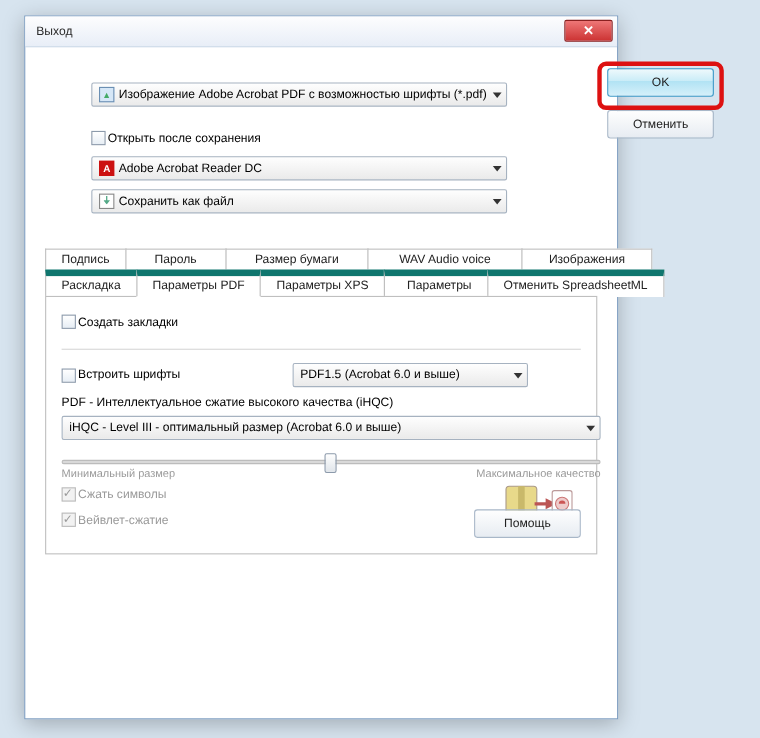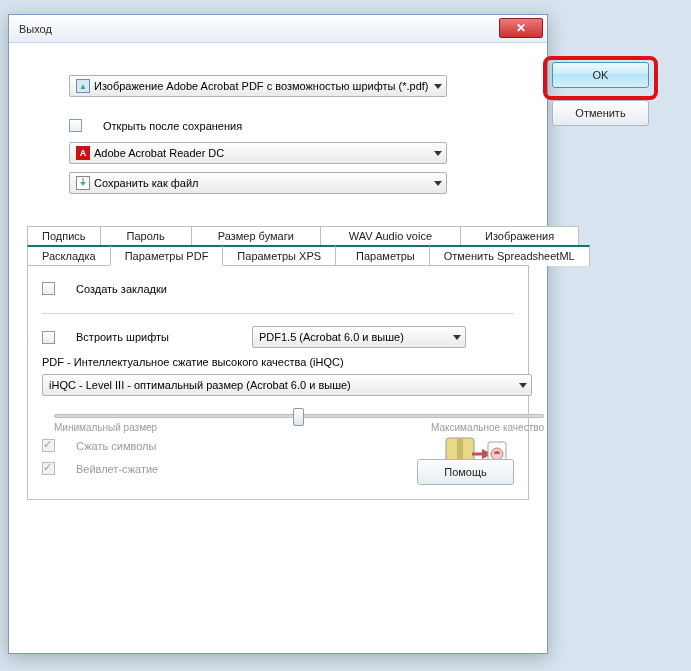--- a/index.html
+++ b/index.html
@@ -5,21 +5,21 @@
   * { box-sizing: border-box; }
   body {
     margin: 0; padding: 0;
     font-family: "Segoe UI", Tahoma, sans-serif;
     font-size: 11px;
     background: #d7e4ef;
     width: 691px; height: 671px;
     position: relative;
   }
   .window {
-    position: absolute; top: 14px; left: 8px;
+    position: absolute; top: 14px; left: 22px;
     width: 540px; height: 640px;
     background: #fff;
     border: 1px solid #7a9bbf;
     box-shadow: 0 4px 18px rgba(0,0,0,.25);
   }
   .titlebar {
     height: 28px;
     background: linear-gradient(#fdfdfe,#e8eef7);
     border-bottom: 1px solid #c9d6e6;
     display: flex; align-items: center;
@@ -72,21 +72,21 @@
     padding:0 4px 0 6px;
     font-size:11px;
   }
   .combo .arrow, .combo-wide .arrow {
     margin-left:auto;
     width:0;height:0;
     border-left:4px solid transparent;
     border-right:4px solid transparent;
     border-top:5px solid #333;
   }
-  .row { display:flex; align-items:center; gap:21px; margin-bottom:10px; }
+  .row { display:flex; align-items:center; gap:2px; margin-bottom:10px; }
   .icon-pdf {
     width:14px;height:14px;
     background:#d6e7f7;
     border:1px solid #6b8fb3;
     display:inline-flex;align-items:center;justify-content:center;
     font-size:8px; color:#4a6;
   }
   .icon-reader {
     width:14px;height:14px;
     background:#c11; color:#fff;
@@ -121,36 +121,36 @@
   .tab-row { display:flex; }
   .tab {
     padding:3px 14px;
     border:1px solid #bfbfbf;
     background:#fff;
     border-bottom:none;
     margin-right:-1px;
     color:#222;
     white-space:nowrap;
   }
-  .tab-row.row2 .tab { border-top:2px solid #0f766e; }
+  .tab-row.row2 .tab { border-top:6px solid #0f766e; }
   .tab.active {
     background:#fff;
     border-bottom:1px solid #fff;
     position:relative; z-index:2;
     font-weight:400;
   }
   .tab-panel {
     border:1px solid #bfbfbf;
     margin-top:-1px;
     padding:16px 14px 14px 14px;
     background:#fff;
     position:relative;
   }
   hr.sep { border:none; border-top:1px solid #d6d6d6; margin:8px 0 12px 0; }
-  .slider-wrap { margin:8px 0 6px 12px; }
+  .slider-wrap { margin:8px 0 6px 0; }
   .slider-track {
     height:4px; background:#d9d9d9;
     border:1px solid #bcbcbc; border-radius:2px;
     position:relative; width:490px;
   }
   .slider-thumb {
     position:absolute; top:-7px; left:238px;
     width:11px; height:18px;
     background: linear-gradient(#fefefe,#e0e5ea);
     border:1px solid #8c9aab;

